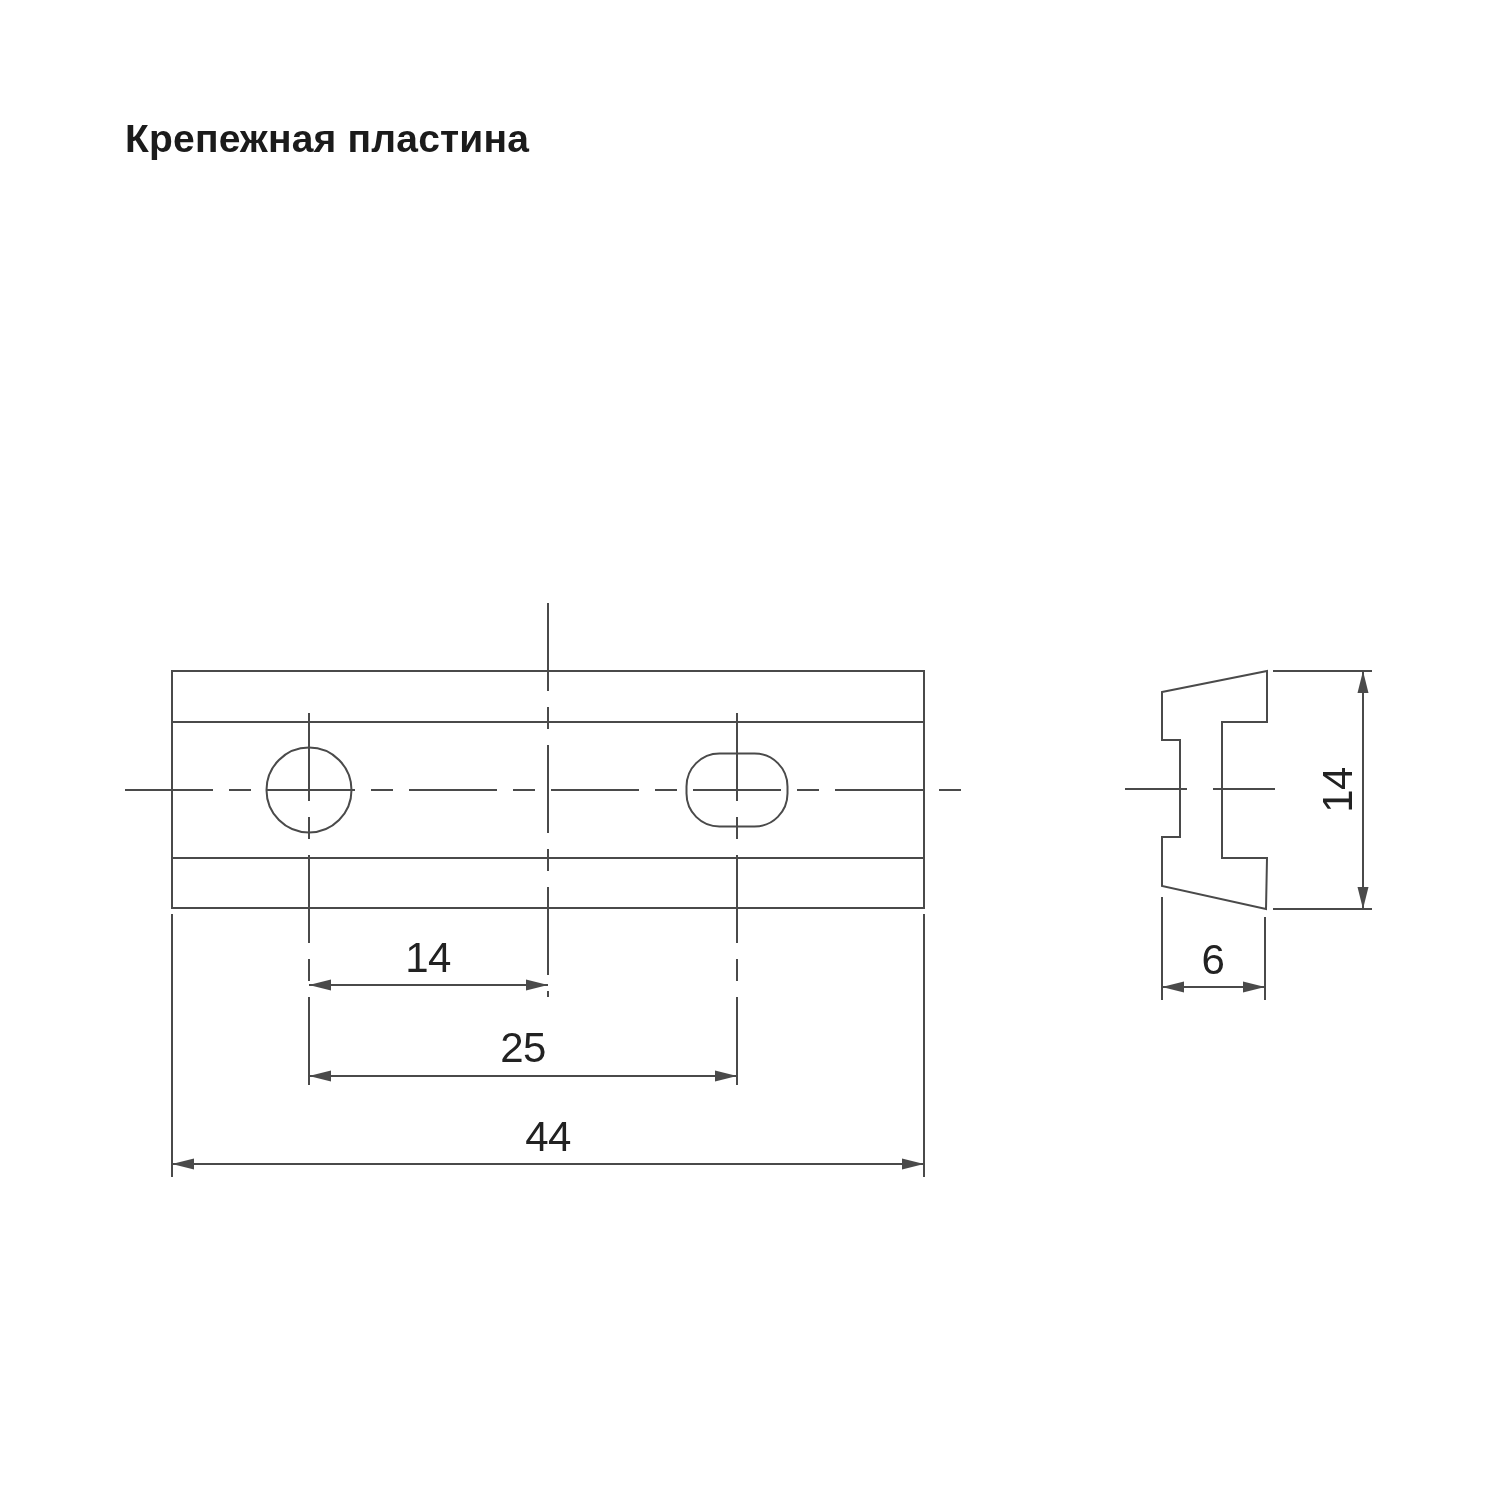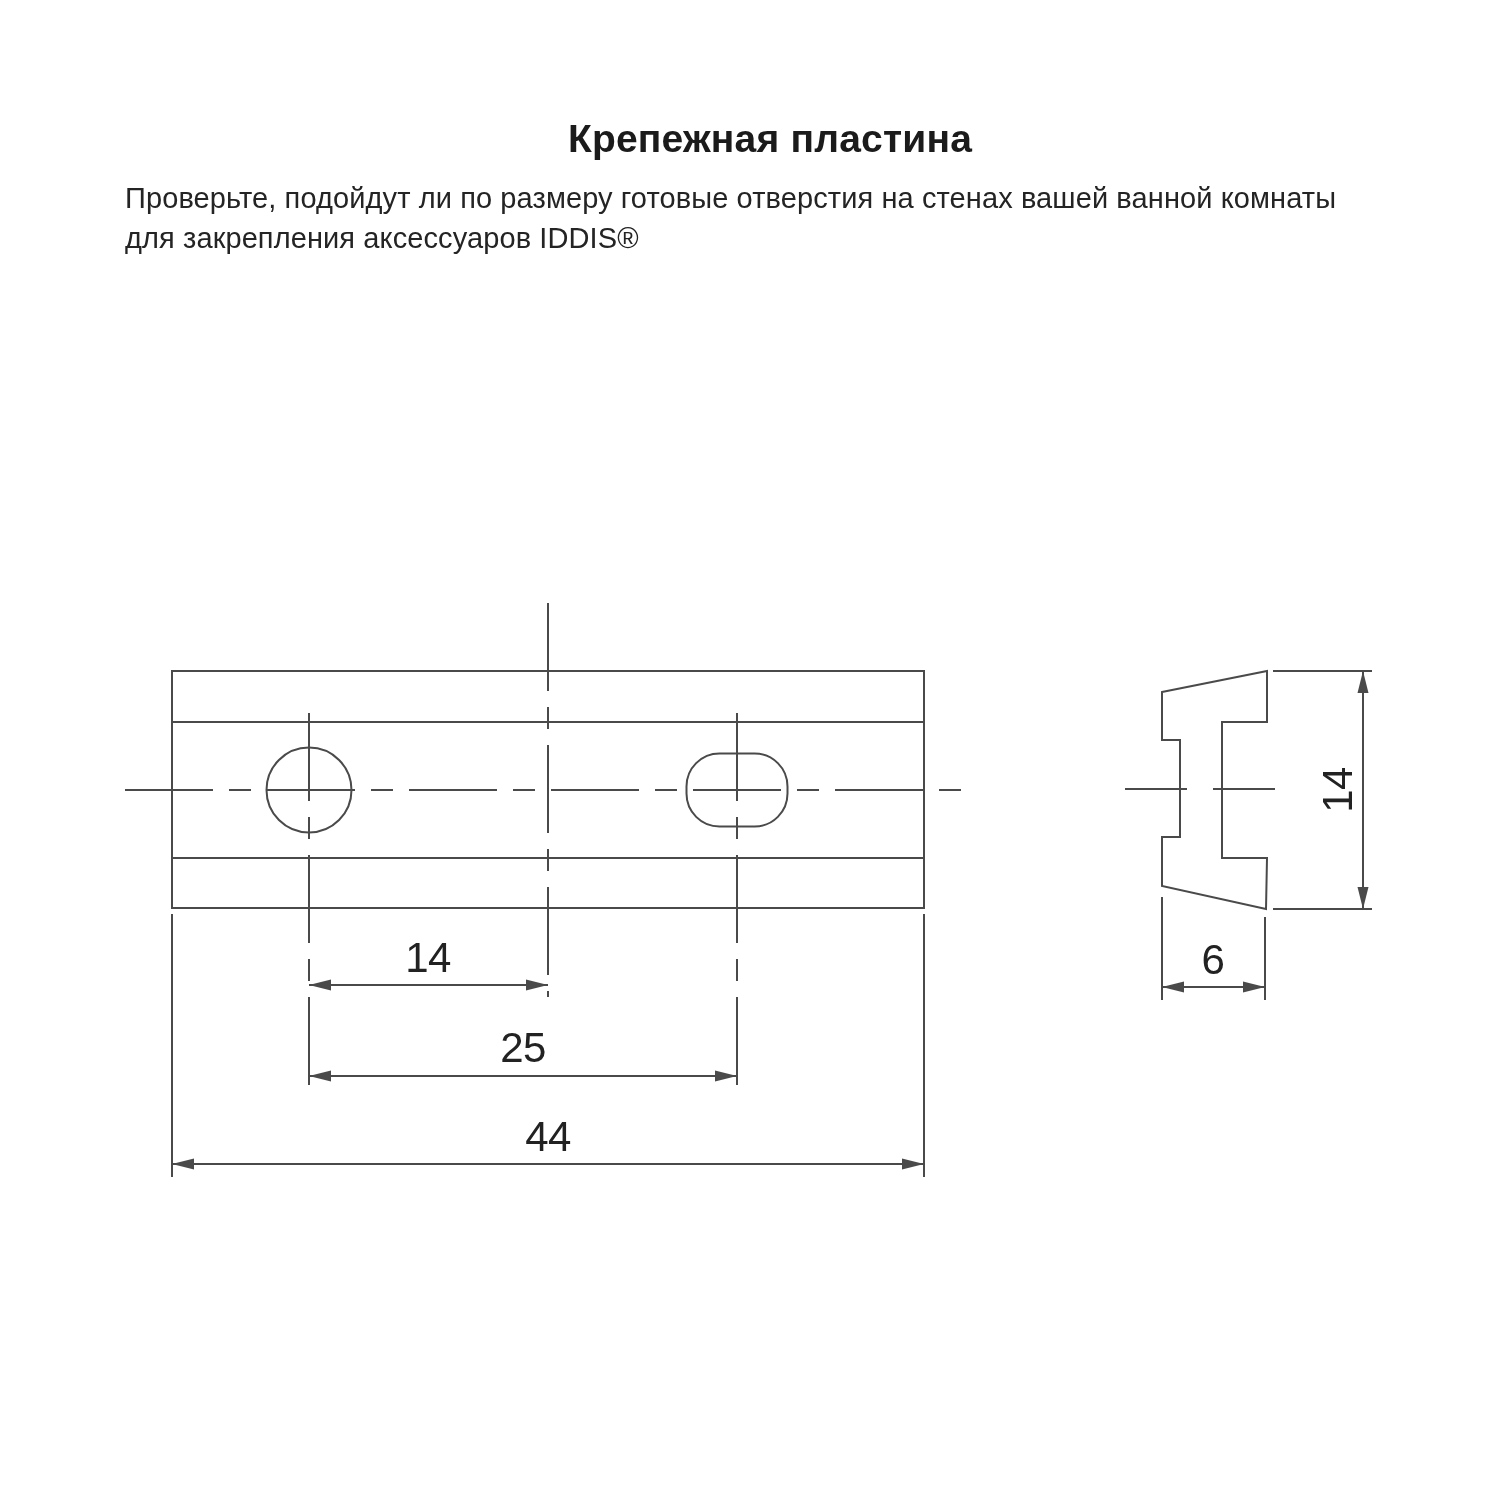--- a/index.html
+++ b/index.html
@@ -7,21 +7,21 @@
     --text-color:#222222;
   }
   html,body{margin:0;padding:0;background:#ffffff;}
   body{
     width:1500px;height:1500px;position:relative;overflow:hidden;
     font-family:"Liberation Sans",sans-serif;
   }
   .header{position:absolute;left:125px;top:116px;width:1290px;}
   .header h1{
     margin:0;font-size:39px;line-height:46px;font-weight:700;
-    color:#1b1b1b;letter-spacing:0.2px;text-align:center;
+    color:#1b1b1b;letter-spacing:0.2px;
   }
   .header p{
     margin:16px 0 0 0;font-size:29px;line-height:40px;font-weight:400;
     color:#242424;letter-spacing:0.1px;
   }
   svg.drawing{position:absolute;left:0;top:0;}
   .drawing line,.drawing rect,.drawing circle,.drawing path{
     fill:none;stroke:var(--line-color);stroke-width:2px;
   }
   .drawing polygon{fill:var(--line-color);stroke:none;}
@@ -31,22 +31,20 @@
     text-anchor:middle;letter-spacing:-0.5px;
   }
   .cl{stroke-dasharray:88 16 22 16;}
   .cl-side{stroke-dasharray:62 26;}
 </style>
 </head>
 <body>
 
 <div class="header">
   <h1>Крепежная пластина</h1>
-  <p><span>Проверьте, подойдут ли по размеру готовые отверстия на стенах вашей ванной комнаты</span><br>
-  <span>для закрепления аксессуаров IDDIS®</span></p>
 </div>
 
 <svg class="drawing" width="1500" height="1500" viewBox="0 0 1500 1500" xmlns="http://www.w3.org/2000/svg">
 
   <g>
 
     <rect x="172" y="671" width="752" height="237"></rect>
     <line x1="172" y1="722" x2="924" y2="722"></line>
     <line x1="172" y1="858" x2="924" y2="858"></line>
 

